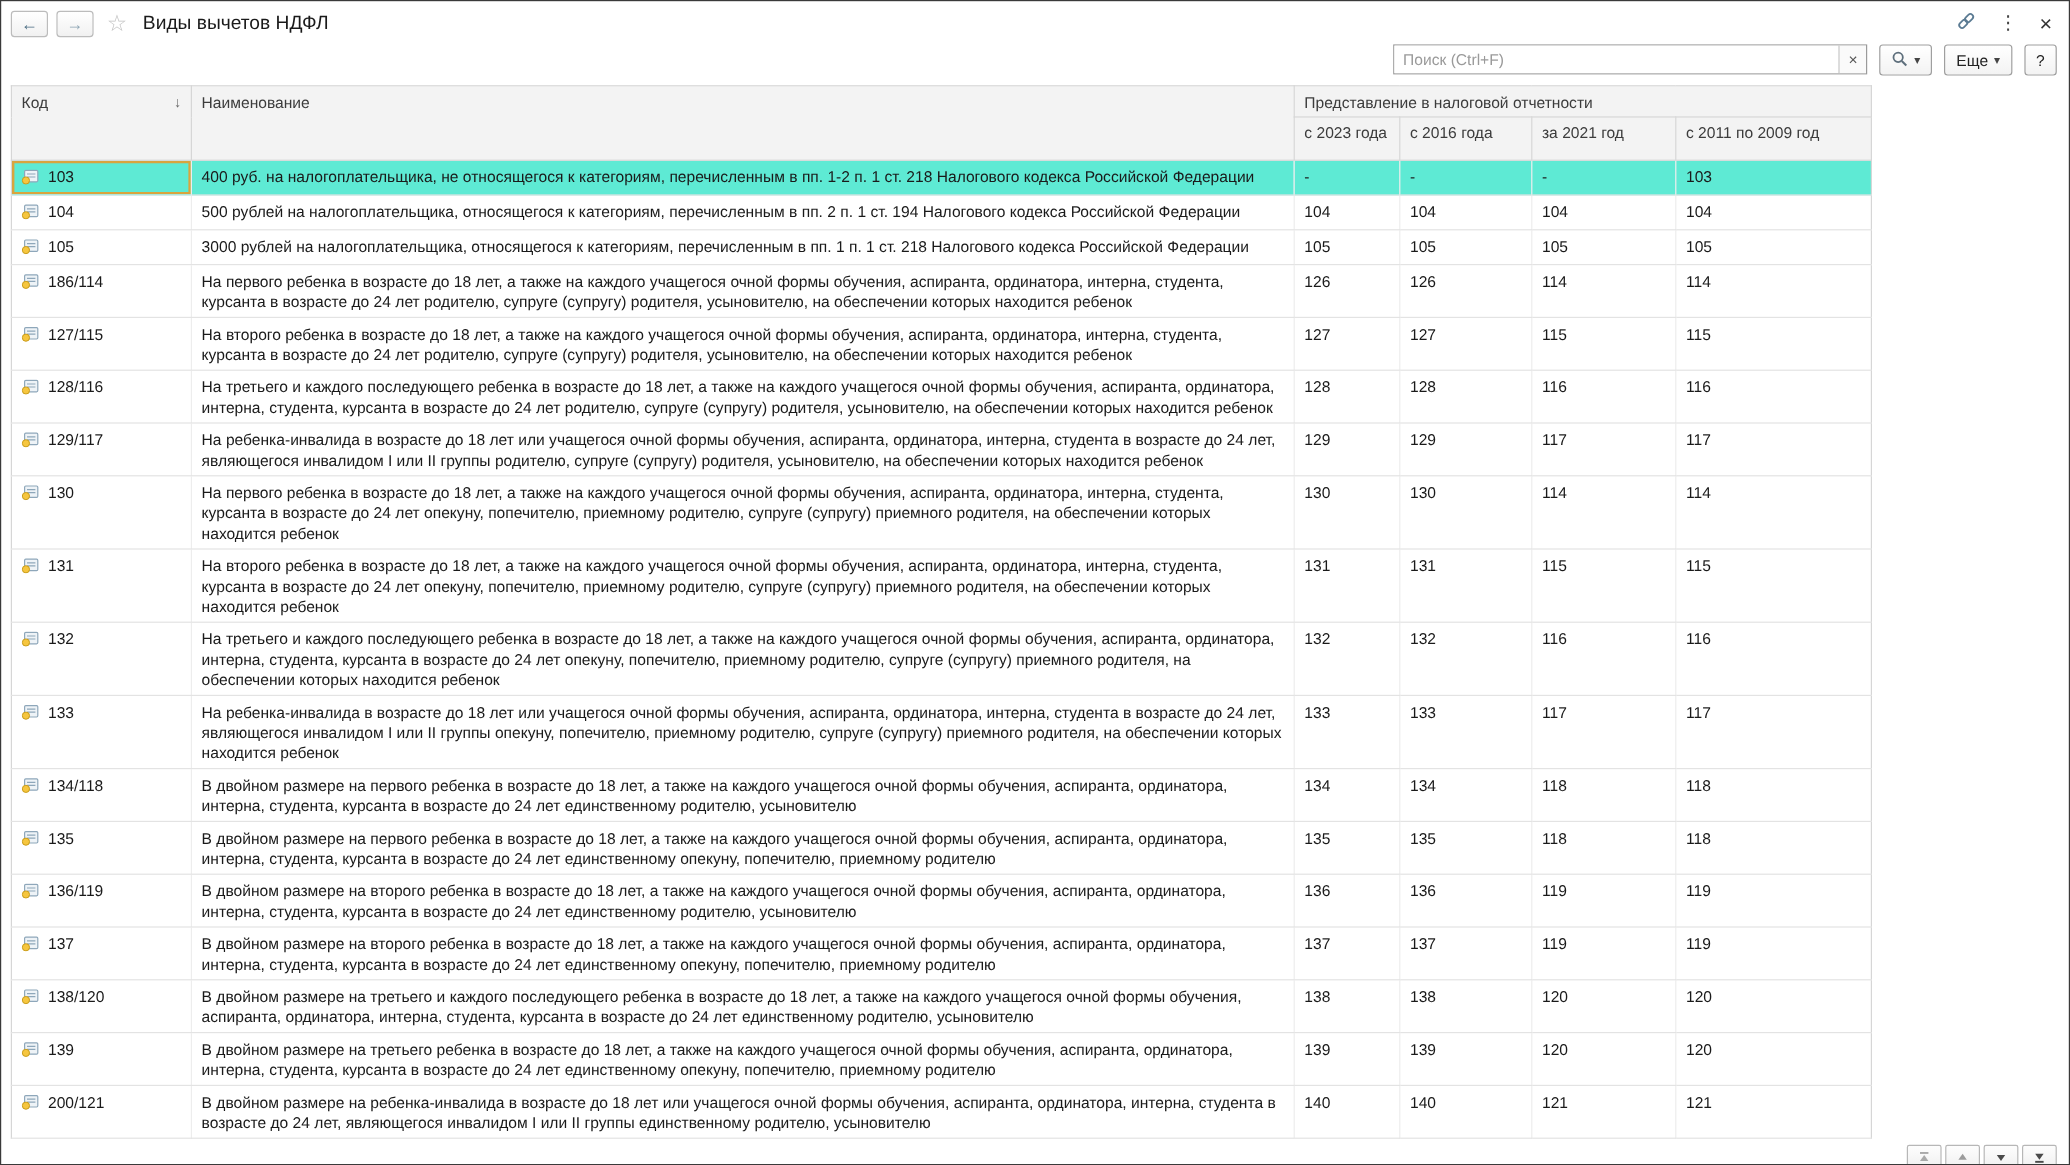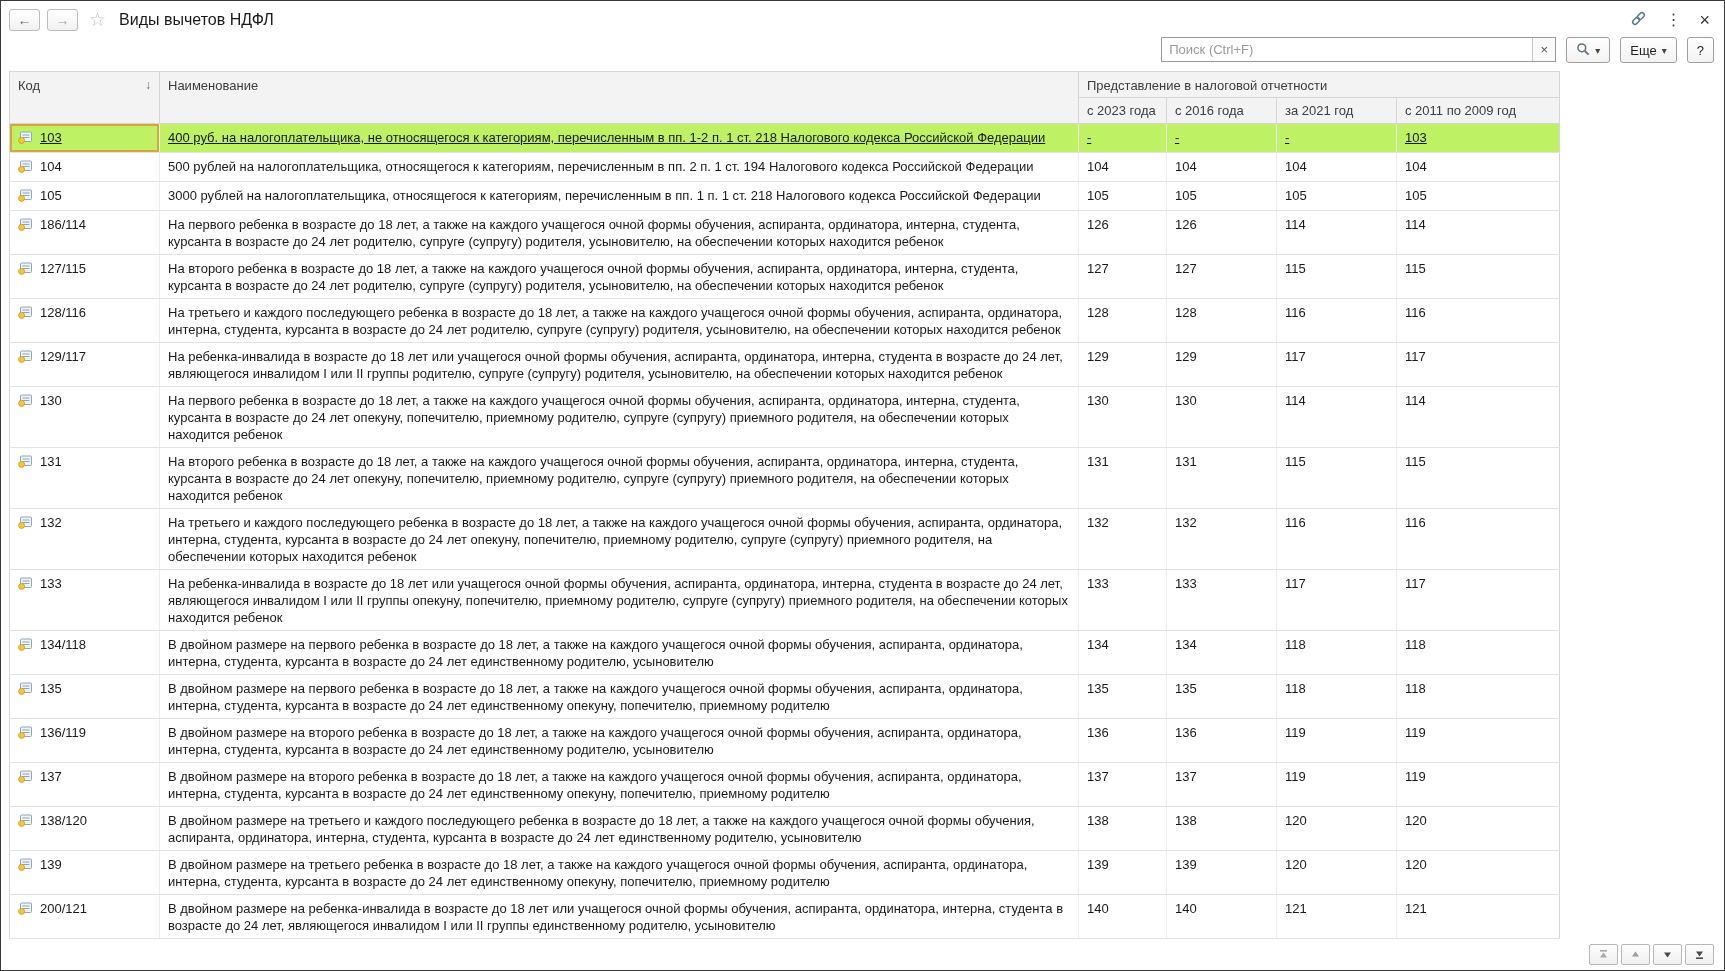--- a/index.html
+++ b/index.html
@@ -33,30 +33,30 @@
 
   
   table.grid { border-collapse:collapse; table-layout:fixed; width:1551px; margin:0 8px; }
   table.grid col.c-code { width:150px; }
   table.grid col.c-2023 { width:88px; }
   table.grid col.c-2016 { width:110px; }
   table.grid col.c-2015 { width:120px; }
   table.grid col.c-2011 { width:163px; }
   .grid th { background:#f3f3f3; border:1px solid #d6d6d6; font-weight:normal; color:#3c3c3c;
              text-align:left; padding:6px 8px 4px; vertical-align:top; font-size:13px; }
-  .grid th.h-sub { padding-top:5px; padding-bottom:5px;margin-left:38px; }
+  .grid th.h-sub { padding-top:5px; padding-bottom:15px;margin-left:38px; }
   .grid .code-head { display:flex; justify-content:space-between; align-items:flex-start; }
   .sort-arrow { color:#6a6a6a; font-size:12px; margin-left:4px; }
   .grid td { border-right:1px solid #ededed; border-bottom:1px solid #e3e3e3; padding:5px 8px 4px;
              vertical-align:top; line-height:17px; background:#fff; }
   .grid td:last-child { border-right:1px solid #d6d6d6; }
   .grid td:first-child { border-left:1px solid #d6d6d6; }
   .code-cell { white-space:nowrap; }
   .row-icon { display:inline-block; vertical-align:-2px; margin-right:7px; }
-  tr.selected td { background:#bef264;text-decoration:underline; }
+  tr.selected td { background:#5eead4; }
   tr.selected td.code-cell { box-shadow:inset 0 0 0 2px #d9a43e; }
 
   
   .grid-footer { display:flex; justify-content:flex-end; gap:3px; padding:5px 10px 0; }
   .pg-btn { width:29px; height:21px; border:1px solid #b7b7b7; border-radius:2px;
             background:linear-gradient(#fdfdfd,#f0f0f0); display:flex; align-items:center; justify-content:center; cursor:pointer; }
   .footer-link-area { padding:14px 0 0 25px; }
   .footer-link { display:inline-block; max-width:356px; color:#1a63b4; text-decoration:underline;
                  line-height:1.35; cursor:pointer; }
 </style>

